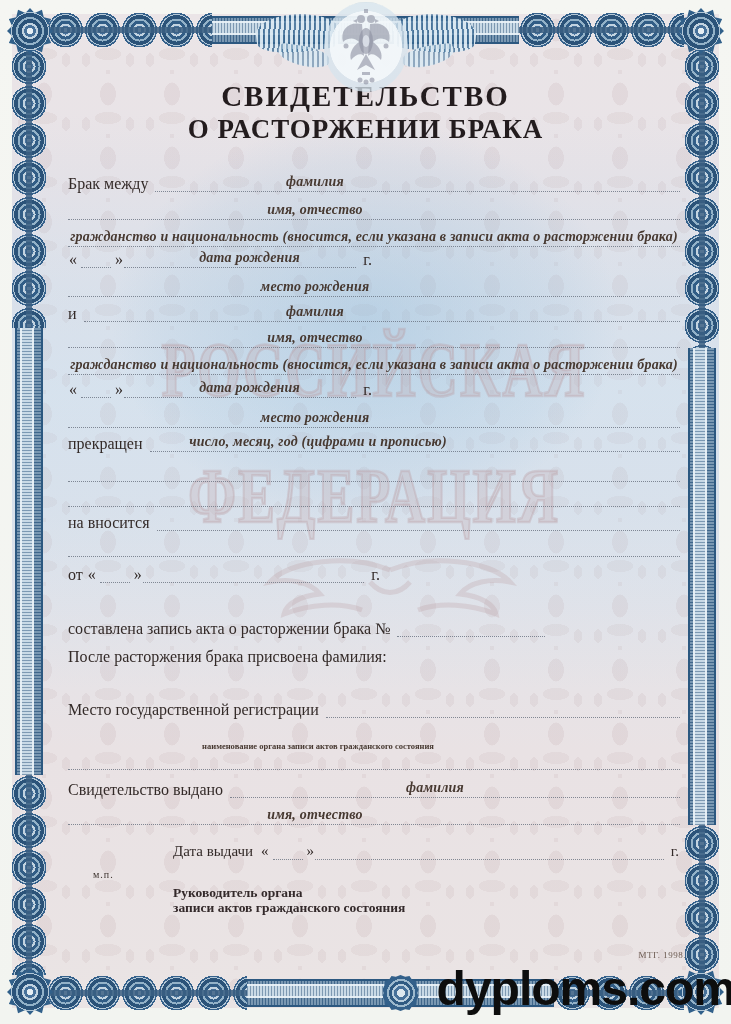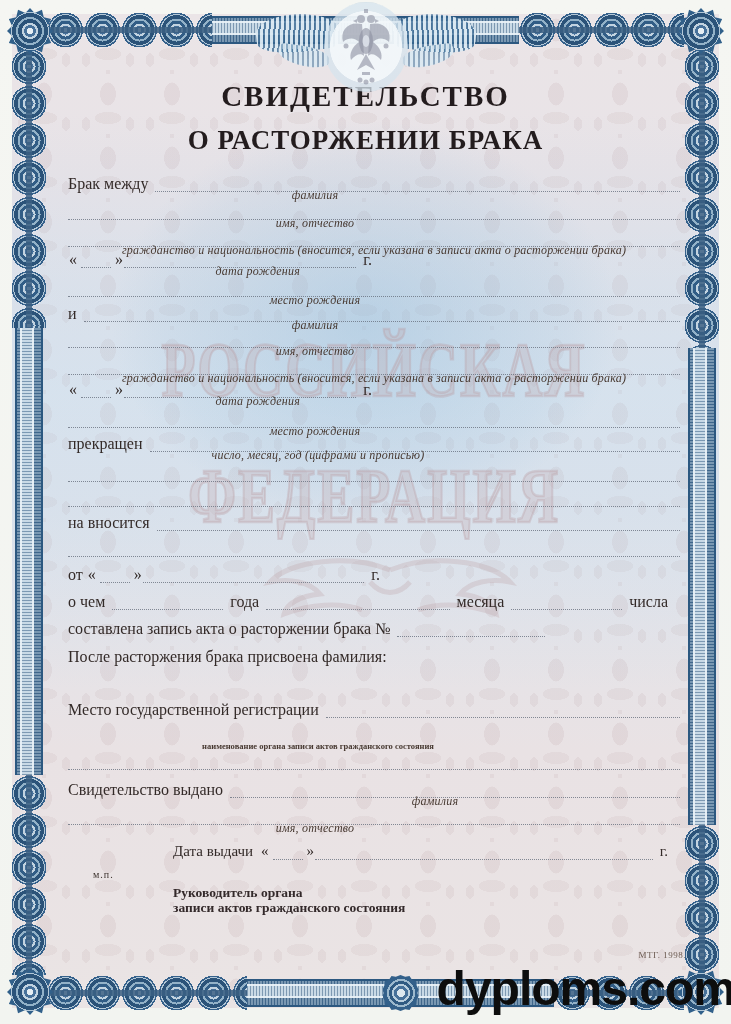--- a/index.html
+++ b/index.html
@@ -67,30 +67,30 @@
     border-radius:20% 90% 60% 100%/40% 90% 60% 100%;}
   .flap.fl{left:22px;transform:rotate(8deg);}
   .flap.fr{right:22px;transform:scaleX(-1) rotate(8deg);}
   .medallion{position:absolute;left:50%;top:0;transform:translateX(-50%);width:84px;height:90px;border-radius:50%;
     background:radial-gradient(circle, rgba(242,247,250,.95) 0 58%, rgba(214,228,238,.75) 59% 72%, rgba(160,190,212,.55) 73% 79%, rgba(130,162,190,.35) 80% 86%, transparent 87%);}
   .eagle{position:absolute;left:50%;top:6px;transform:translateX(-50%);}
   
   .content{position:absolute;inset:0;z-index:3;}
   .title{position:absolute;left:0;width:100%;text-align:center;font-weight:bold;color:#231c1e;}
   .title.t1{top:80px;font-size:29px;letter-spacing:2px;}
-  .title.t2{top:114px;font-size:27px;letter-spacing:1px;margin-top:11px;}
+  .title.t2{top:114px;font-size:27px;letter-spacing:1px;}
   .row{position:absolute;left:68px;right:51px;height:17px;display:flex;align-items:flex-end;
        font-size:16px;line-height:17px;white-space:nowrap;}
   .lbl{padding-right:7px;}
   .ln{flex:1;height:17px;border-bottom:1px dotted rgba(104,112,126,.8);}
   .gap{width:30px;height:17px;border-bottom:1px dotted rgba(104,112,126,.8);margin:0 3px;}
   .g{padding-left:7px;}
   .q{padding:0 1px;}
-  .cap{position:absolute;top:16px;left:0;width:494px;text-align:center;
-       font-size:12px;line-height:9px;font-weight:normal;color:#473931;letter-spacing:.2px;}
+  .cap{position:absolute;top:2px;left:0;width:494px;text-align:center;
+       font-size:14px;line-height:9px;font-weight:bold;color:#473931;letter-spacing:.2px;}
   .cap.it{font-style:italic;}
   .cap.left{left:62px;width:170px;text-align:right;}
   .cap.mid{width:420px;left:40px;}
   .caprow{position:absolute;left:68px;width:500px;text-align:center;font-size:8.5px;font-weight:bold;color:#473931;}
   .seal{position:absolute;left:93px;top:869px;font-size:10px;color:#3d332e;letter-spacing:1px;}
   .head{position:absolute;left:173px;top:885px;font-size:13.5px;font-weight:bold;line-height:15px;color:#33292a;}
   .printcode{position:absolute;right:45px;top:950px;font-size:9px;color:#6b5a50;letter-spacing:.5px;}
   .site-wm{position:absolute;right:-4px;bottom:8px;z-index:9;
       font-family:"Liberation Sans",sans-serif;font-weight:bold;font-size:48px;letter-spacing:-1px;color:#0d0d0d;}
   .frame,.emblem{z-index:5;}
@@ -262,29 +262,20 @@
 
     <div class="row" style="top:566px;width:312px;right:auto">
       <span class="lbl" style="padding-right:4px">от</span>
       <span class="q">«</span>
       <span class="gap"></span>
       <span class="q">»</span>
       <span class="ln"></span>
       <span class="g">г.</span>
     </div>
 
-    <div class="row" style="top:593px;right:63px">
-      <span class="lbl">о чем</span>
-      <span class="ln" style="flex:1.15"></span>
-      <span class="lbl" style="padding:0 7px">года</span>
-      <span class="ln" style="flex:1.9"></span>
-      <span class="lbl" style="padding:0 7px">месяца</span>
-      <span class="ln" style="flex:1.15"></span>
-      <span class="g">числа</span>
-    </div>
 
     <div class="row" style="top:620px;width:477px;right:auto">
       <span class="lbl">составлена запись акта о расторжении брака №</span>
       <span class="ln"></span>
     </div>
 
     <div class="row" style="top:648px">
       <span class="lbl">После расторжения брака присвоена фамилия:</span>
     </div>
 
@@ -304,21 +295,21 @@
       <span class="lbl">Свидетельство выдано</span>
       <span class="ln"></span>
       <i class="cap" style="left:120px">фамилия</i>
     </div>
 
     <div class="row" style="top:808px">
       <span class="ln"></span>
       <i class="cap">имя, отчество</i>
     </div>
 
-    <div class="row" style="top:843px;left:173px;right:63px;font-size:15px">
+    <div class="row" style="top:843px;left:173px;right:52px;font-size:15px">
       <span class="lbl">Дата выдачи</span>
       <span class="q">«</span>
       <span class="gap"></span>
       <span class="q">»</span>
       <span class="ln"></span>
       <span class="g">г.</span>
     </div>
 
     <div class="seal">м.п.</div>
 

